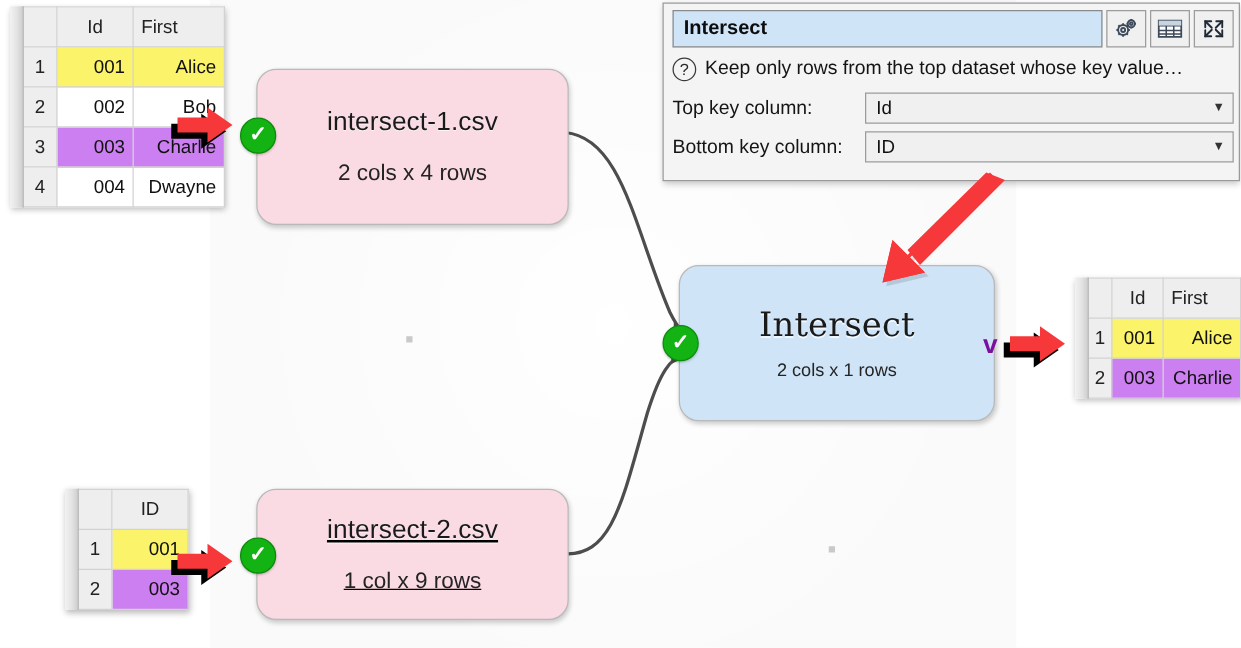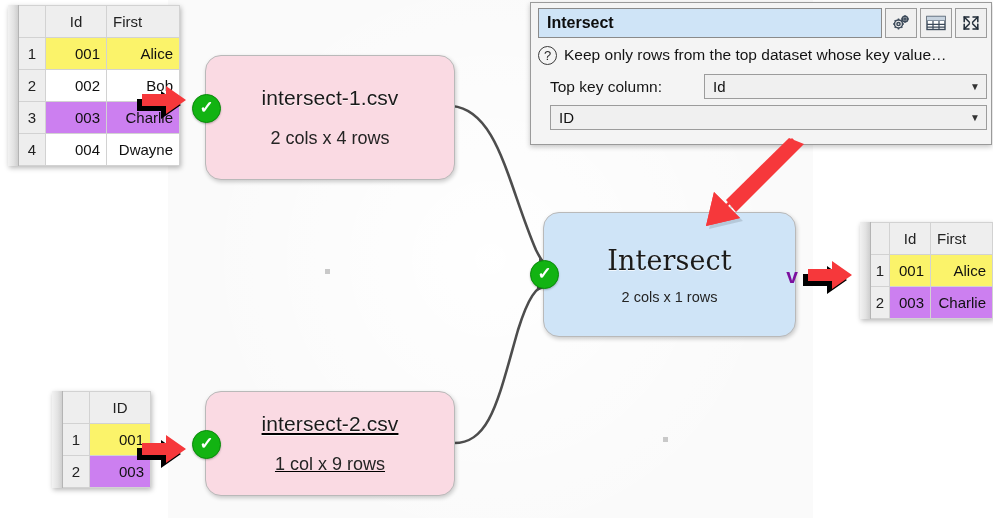--- a/index.html
+++ b/index.html
@@ -94,21 +94,21 @@
     width:32px;margin-left:3px;background:#f0f0f0;border:1px solid #9c9c9c;
     display:flex;align-items:center;justify-content:center;box-sizing:border-box;
   }
   .helprow{display:flex;align-items:center;height:28px;margin-top:3px;gap:7px;}
   .qmark{
     width:19px;height:19px;border-radius:50%;border:1.5px solid #3a3a3a;
     display:flex;align-items:center;justify-content:center;
     font-size:13px;color:#2b2b2b;box-sizing:border-box;flex:0 0 auto;
   }
   .helptxt{font-size:15.5px;color:#141414;white-space:nowrap;overflow:hidden;}
-  .fieldrow{display:flex;align-items:center;height:27px;margin-top:4px;margin-left:12px;}
+  .fieldrow{display:flex;align-items:center;height:27px;margin-top:4px;}
   .flabel{font-size:15.5px;color:#141414;white-space:nowrap;}
   .combo{
     flex:1;height:25px;background:#f0f0f0;border:1px solid #9c9c9c;
     display:flex;align-items:center;justify-content:space-between;
     padding:0 6px 0 8px;font-size:15px;color:#101010;box-sizing:border-box;
   }
   .combo .arrow{font-size:10px;color:#333;}
   #fr1 .flabel{width:154px;}
   #fr2 .flabel{width:154px;}
 
@@ -283,20 +283,21 @@
 
       <div class="fieldrow" id="fr1">
         <div class="flabel">Top key column:</div>
         <div class="combo">
           <span>Id</span>
           <span class="arrow">▼</span>
         </div>
       </div>
 
       <div class="fieldrow" id="fr2">
+        <div class="flabel">Bottom key column:</div>
         <div class="combo">
           <span>ID</span>
           <span class="arrow">▼</span>
         </div>
       </div>
     </div>
   </div>
 
   <div class="cursor" style="left:140px;top:83px;">
     <svg class="shadow" viewBox="0 0 48 34">

